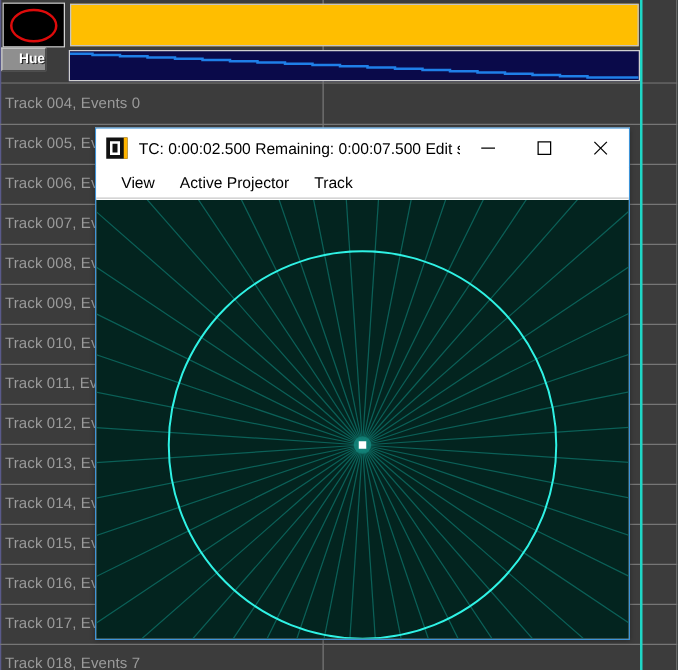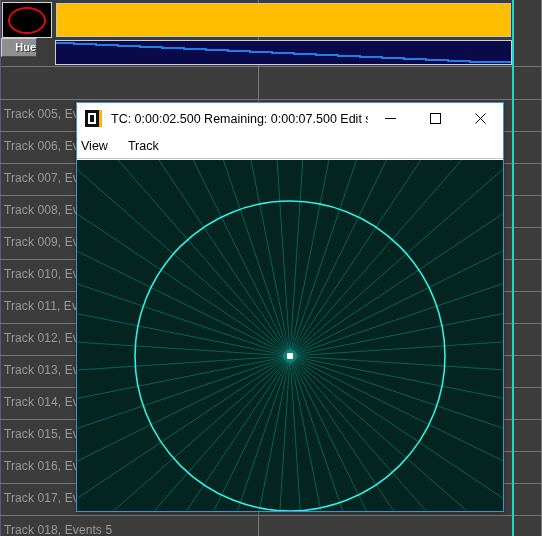--- a/index.html
+++ b/index.html
@@ -191,21 +191,21 @@
     line-height: 1;
   }
   .winbtn svg { display: block; }
 
   #menubar {
     height: 25px;
     background: #ffffff;
     border-bottom: 1px solid #c8c8c8;
     display: flex;
     align-items: center;
-    padding-left: 4px;
+    padding-left: 20px;
     box-sizing: border-box;
   }
   .menu-item {
     font-size: 12.5px;
     color: #000000;
     margin-right: 20px;
     white-space: nowrap;
   }
   .accel { text-decoration: underline; }
 
@@ -244,20 +244,21 @@
     <svg width="455" height="23" viewBox="0 0 455 23">
       <polyline points="0,2 18,2 18,3 40,3 40,4 62,4 62,5 84,5 84,6 106,6 106,7 128,7 128,8
                 150,8 150,9 172,9 172,10 194,10 194,11 216,11 216,12 238,12 238,13
                 260,13 260,14 282,14 282,15 304,15 304,16 326,16 326,17 348,17 348,18
                 370,18 370,19 392,19 392,20 414,20 414,21 455,21" fill="none" stroke="#1f7fe8" stroke-width="2"></polyline>
     </svg>
   </div>
 
   <div id="track-rows">
       <div class="track-row" style="top: 68px;">
+        <div class="track-label">Track 004, Events 0</div>
         <div style="position: absolute; left: 0px; top: 31px; width: 542px; height: 1px; background: rgb(118, 118, 118);"></div>
       </div>
       <div class="track-row" style="top: 100px;">
         <div class="track-label">Track 005, Events 0</div>
         <div style="position: absolute; left: 0px; top: 31px; width: 542px; height: 1px; background: rgb(118, 118, 118);"></div>
       </div>
       <div class="track-row" style="top: 132px;">
         <div class="track-label">Track 006, Events 0</div>
         <div style="position: absolute; left: 0px; top: 31px; width: 542px; height: 1px; background: rgb(118, 118, 118);"></div>
       </div>
@@ -299,21 +300,21 @@
       </div>
       <div class="track-row" style="top: 452px;">
         <div class="track-label">Track 016, Events 0</div>
         <div style="position: absolute; left: 0px; top: 31px; width: 542px; height: 1px; background: rgb(118, 118, 118);"></div>
       </div>
       <div class="track-row" style="top: 484px;">
         <div class="track-label">Track 017, Events 0</div>
         <div style="position: absolute; left: 0px; top: 31px; width: 542px; height: 1px; background: rgb(118, 118, 118);"></div>
       </div>
       <div class="track-row" style="top: 516px;">
-        <div class="track-label">Track 018, Events 5</div>
+        <div class="track-label">Track 018, Events 7</div>
       </div>
     </div>
 
   <div id="playhead"></div>
 </div>
 
 <div id="preview-window">
 
   <div id="titlebar">
     <div id="app-icon">
@@ -335,20 +336,21 @@
     <div class="winbtn" id="btn-close">
       <svg width="13" height="13" viewBox="0 0 13 13">
         <line x1="1.5" y1="1.5" x2="11.5" y2="11.5" stroke="currentColor" stroke-width="1"></line>
         <line x1="11.5" y1="1.5" x2="1.5" y2="11.5" stroke="currentColor" stroke-width="1"></line>
       </svg>
     </div>
   </div>
 
   <div id="menubar">
     <div class="menu-item">View</div>
+    <div class="menu-item">Active Projector</div>
     <div class="menu-item">Track</div>
   </div>
 
   <div id="gl-canvas-wrap">
     <svg id="gl-svg" width="426" height="351" viewBox="0 0 426 351">
         <g>
           <line x1="213" y1="196" x2="911.5217705699108" y2="241.46796718434783" stroke="#0d6b62" stroke-width="1" opacity="0.85"></line>
           <line x1="213" y1="196" x2="899.6110593647146" y2="332.2543693173336" stroke="#0d6b62" stroke-width="1" opacity="0.85"></line>
           <line x1="213" y1="196" x2="875.9522425692384" y2="420.70942141445175" stroke="#0d6b62" stroke-width="1" opacity="0.85"></line>
           <line x1="213" y1="196" x2="840.950129098316" y2="505.319633009947" stroke="#0d6b62" stroke-width="1" opacity="0.85"></line>

